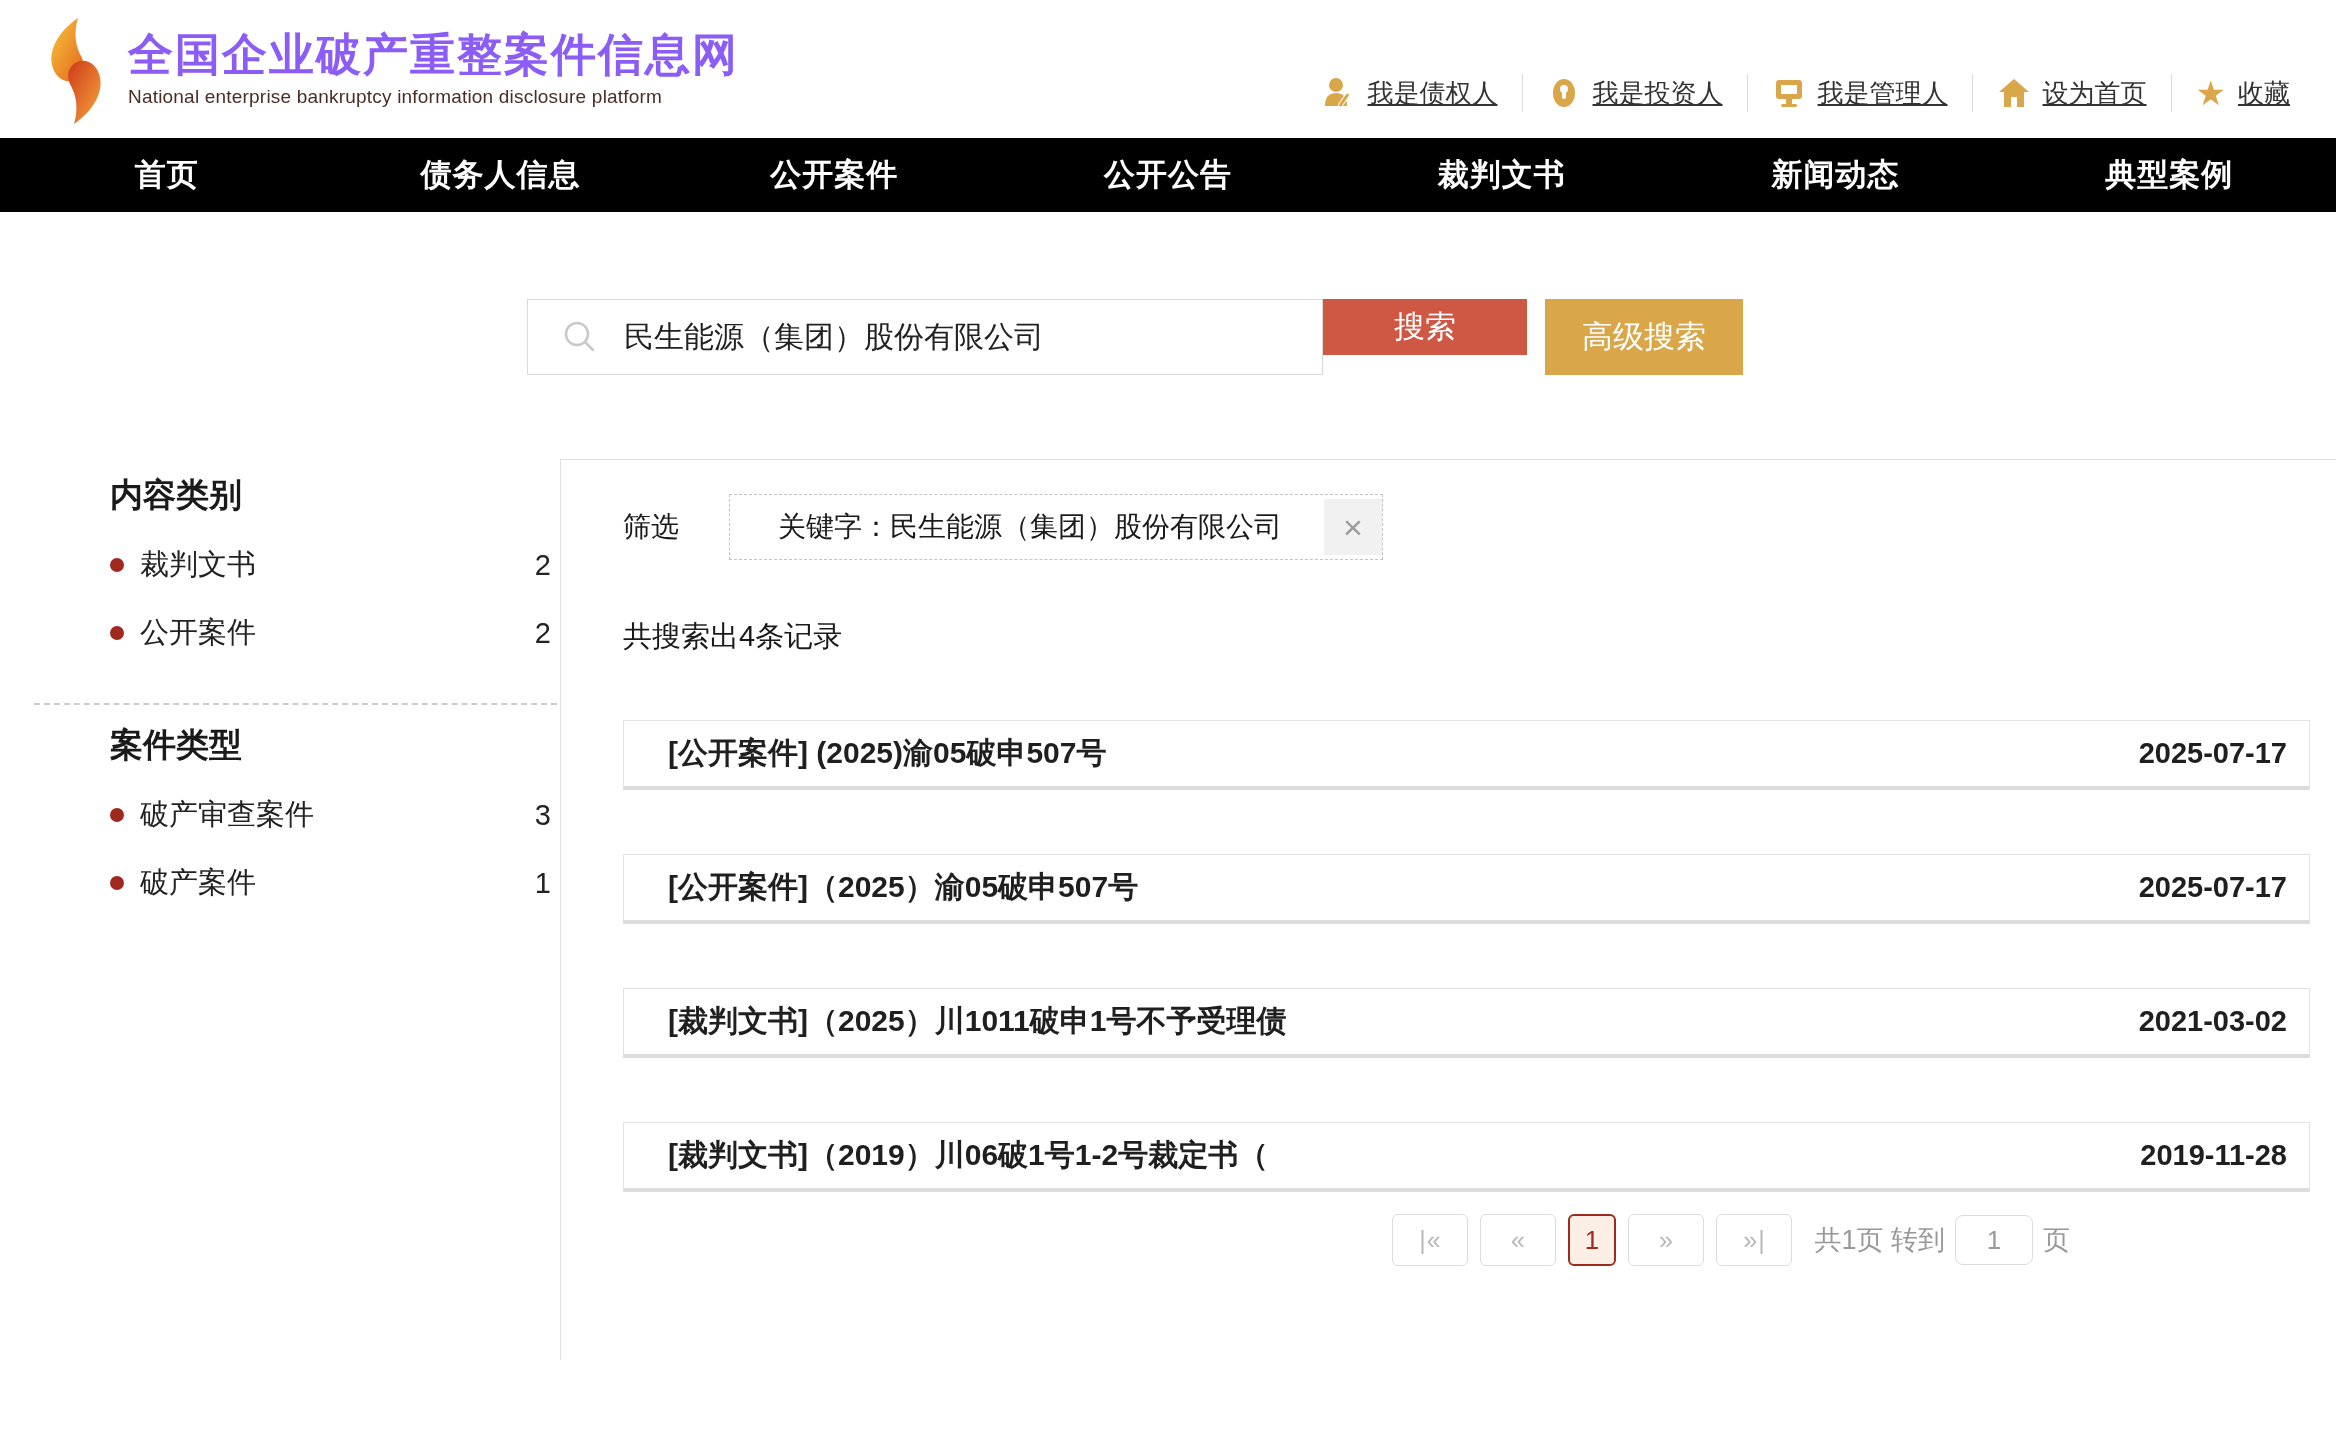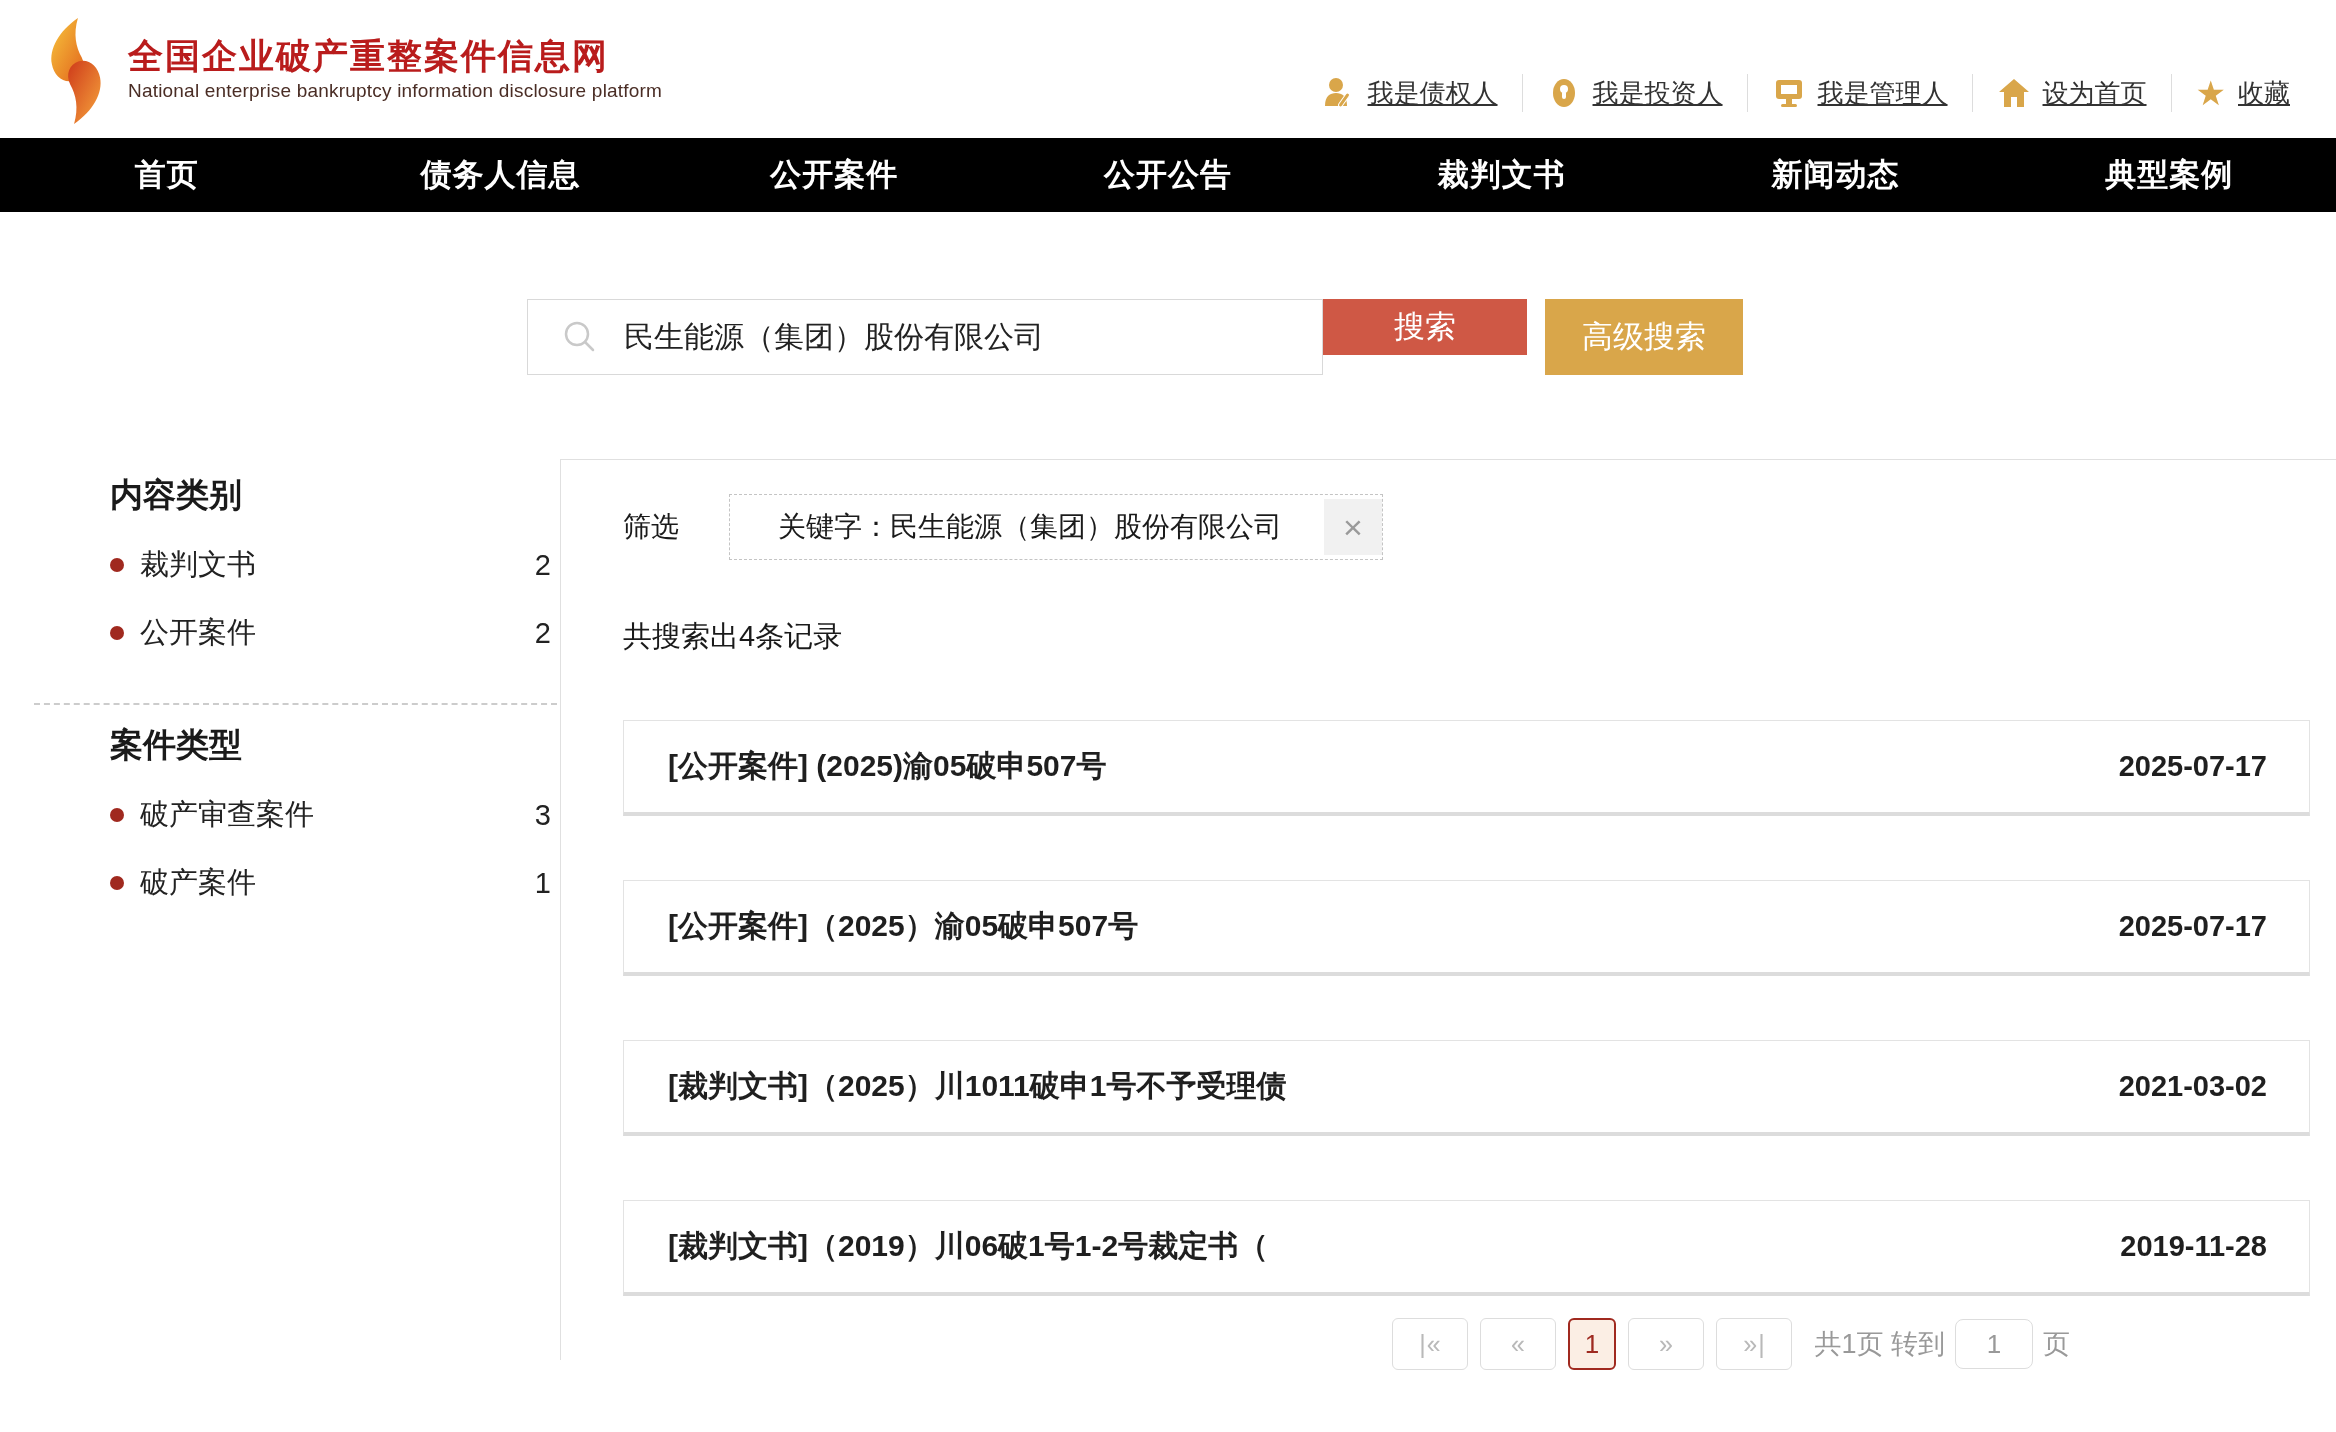--- a/index.html
+++ b/index.html
@@ -4,21 +4,21 @@
 <style>
   * { margin:0; padding:0; box-sizing:border-box; }
   body { font-family:"Liberation Sans","DejaVu Sans",sans-serif; background:#fff; }
   .page { position:relative; width:2336px; height:1432px; background:#fff; overflow:hidden; }
 
   
   .header { height:138px; display:flex; align-items:center; justify-content:space-between; padding:0 46px 0 40px; background:#fff; }
   .logo { display:flex; align-items:center; }
   .logo-flame { width:72px; height:106px; margin-top:4px; }
   .logo-text { margin-left:16px; }
-  .logo-title { font-size:35px; font-weight:bold; color:#b91c1c; letter-spacing:2px; line-height:1.15; }
+  .logo-title { font-size:45px; font-weight:bold; color:#8b5cf6; letter-spacing:2px; line-height:1.15;font-family:Liberation Serif, serif; }
   .logo-sub { font-size:19px; color:#4A2D25; margin-top:4px; letter-spacing:0.2px; }
   .user-links { display:flex; align-items:center; align-self:flex-end; margin-bottom:26px; }
   .user-link { display:flex; align-items:center; cursor:pointer; }
   .user-link .txt { font-size:26px; color:#333; text-decoration:underline; margin-left:12px; white-space:nowrap; }
   .ulink-sep { width:1px; height:38px; background:#ddd; margin:0 24px; }
   .gold-icon { width:34px; height:34px; flex:0 0 auto; }
   .star-glyph { font-size:34px; color:#D9A64A; line-height:34px; }
 
   
   .nav { height:74px; background:#000000; display:flex; align-items:center; }
@@ -48,21 +48,21 @@
 
   .filter-row { display:flex; align-items:center; }
   .filter-label { font-size:28px; color:#1a1a1a; margin-right:50px; }
   .chip { border:1px dashed #c4c4c4; height:66px; display:inline-flex; align-items:center; padding-left:48px; background:#fff; }
   .chip-text { font-size:28px; color:#1a1a1a; }
   .chip-close { width:58px; height:56px; background:#f1f1f1; margin-left:42px; display:flex; align-items:center; justify-content:center; cursor:pointer; }
   .chip-close span { font-size:34px; color:#9a9a9a; line-height:1; }
 
   .result-summary { margin-top:56px; font-size:29px; color:#1a1a1a; line-height:40px; }
 
-  .card { margin-top:64px; height:96px; border:1px solid #e3e3e3; border-bottom:4px solid #dcdcdc; display:flex; align-items:center; padding:0 42px 0 44px; cursor:pointer; background:#fff; }
+  .card { margin-top:64px; height:70px; border:1px solid #e3e3e3; border-bottom:4px solid #dcdcdc; display:flex; align-items:center; padding:0 22px 0 44px; cursor:pointer; background:#fff; }
   .card:first-of-type { margin-top:82px; }
   .card-title { font-size:30px; font-weight:bold; color:#1f1f1f; white-space:nowrap; }
   .card-date { margin-left:auto; font-size:29px; font-weight:bold; color:#1f1f1f; white-space:nowrap; }
 
   .pagination { margin-top:22px; display:flex; align-items:center; justify-content:flex-end; margin-right:240px; }
   .pg-btn { min-width:76px; height:52px; border:1px solid #ddd; border-radius:6px; background:#fff; color:#b9b9b9; font-size:25px; display:flex; align-items:center; justify-content:center; margin-left:12px; cursor:pointer; letter-spacing:1px; }
   .pg-btn:first-child { margin-left:0; }
   .pg-current { min-width:48px; width:48px; border:2px solid #A0291F; background:#FBEEE4; color:#9E2A20; font-size:26px; }
   .pg-info { font-size:27px; color:#999; margin-left:22px; white-space:nowrap; }
   .pg-goto-input { width:78px; height:50px; border:1px solid #ddd; border-radius:8px; text-align:center; font-size:26px; color:#999; margin:0 10px; outline:none; font-family:inherit; }

